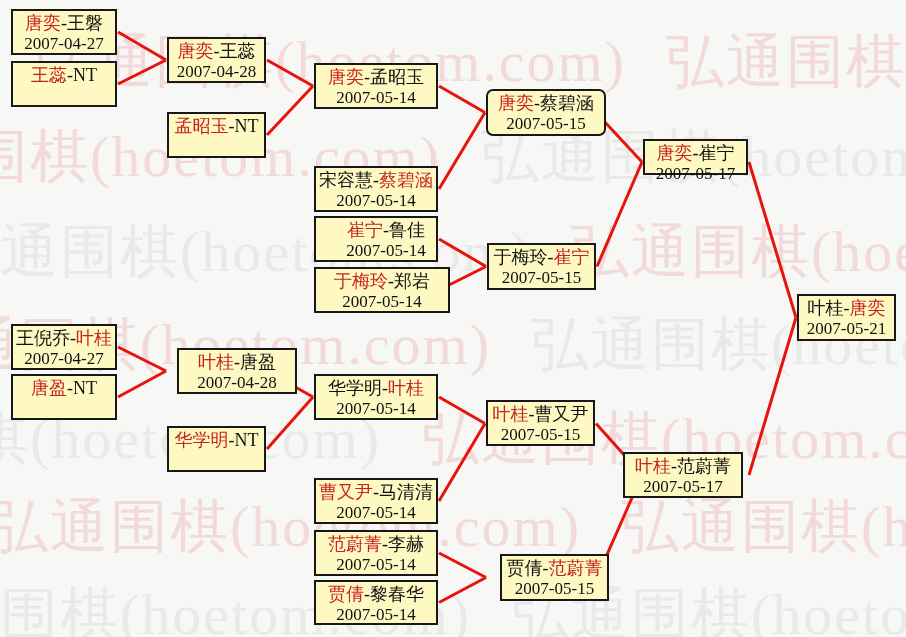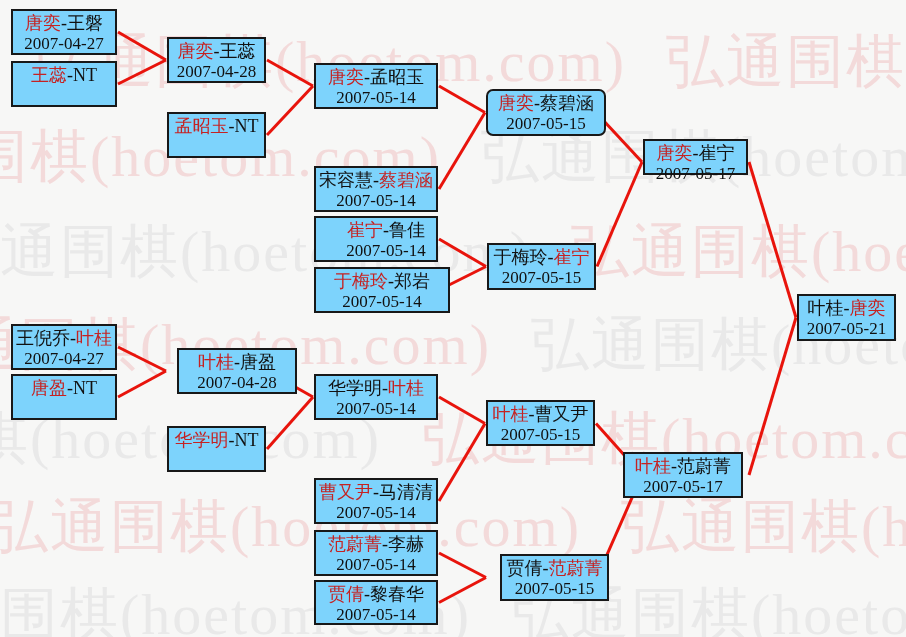--- a/index.html
+++ b/index.html
@@ -26,21 +26,21 @@
   .wm-r5{left:-210px; top:410px;}
   .wm-r6{left:-10px;  top:498px;}
   .wm-r7{left:-120px; top:586px;}
 
   
   #lines{position:absolute;left:0;top:0;}
 
   
   .node{
     position:absolute;
-    background:#7dd3fc;
+    background:#fef9c3;
     border:2px solid #181818;
     box-sizing:border-box;
     text-align:center;
     padding-top:2px;
   }
   .node .l1{font-size:18px;line-height:21px;color:#111;white-space:nowrap;}
   .node .l2{font-size:17px;line-height:20px;color:#111;white-space:nowrap;min-height:20px;}
   .node.win1 .p1{color:#c52222;}
   .node.win2 .p2{color:#c52222;}
 </style>

